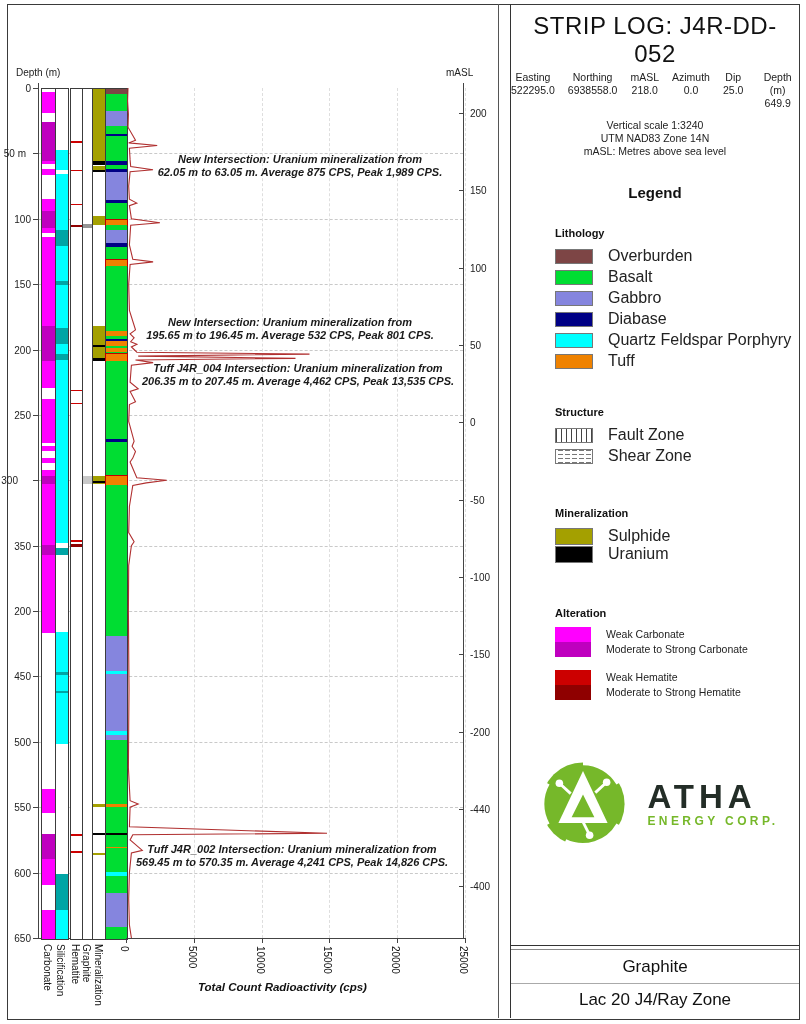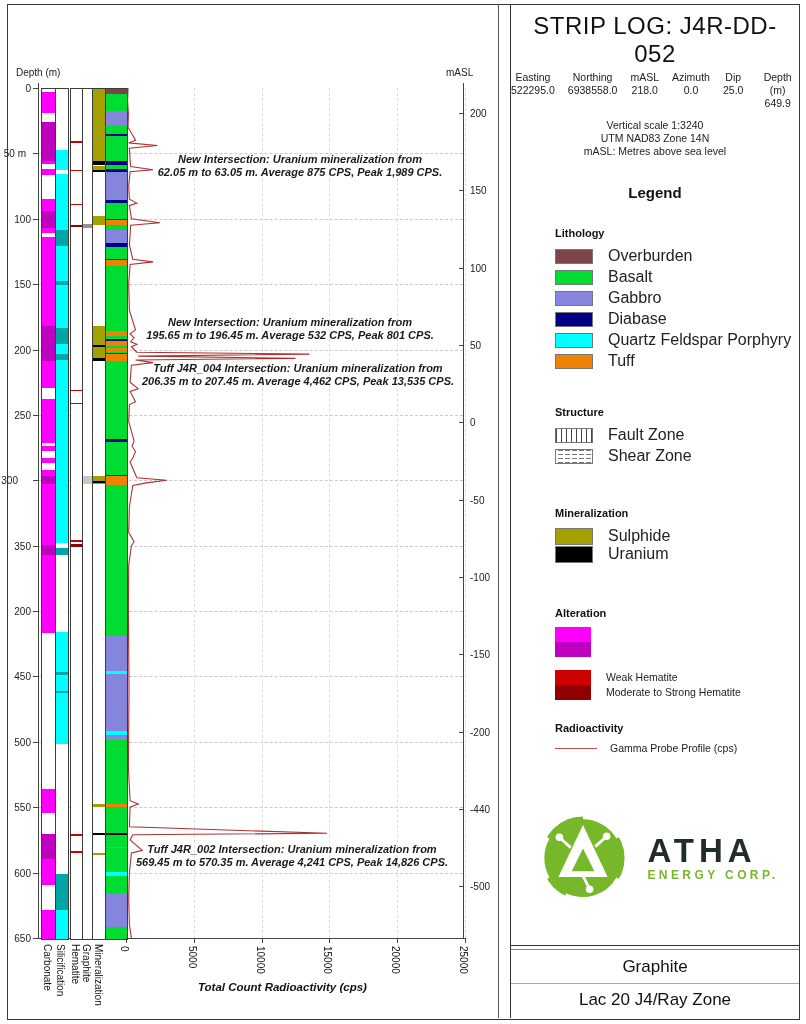--- a/index.html
+++ b/index.html
@@ -253,21 +253,21 @@
         <div class="tick-label" style="left: 470px; top: 495px;">-50</div>
         <div class="axis-line" style="left: 459px; top: 577px; width: 5px; height: 1px;"></div>
         <div class="tick-label" style="left: 470px; top: 572px;">-100</div>
         <div class="axis-line" style="left: 459px; top: 654px; width: 5px; height: 1px;"></div>
         <div class="tick-label" style="left: 470px; top: 649px;">-150</div>
         <div class="axis-line" style="left: 459px; top: 732px; width: 5px; height: 1px;"></div>
         <div class="tick-label" style="left: 470px; top: 727px;">-200</div>
         <div class="axis-line" style="left: 459px; top: 809px; width: 5px; height: 1px;"></div>
         <div class="tick-label" style="left: 470px; top: 804px;">-440</div>
         <div class="axis-line" style="left: 459px; top: 886px; width: 5px; height: 1px;"></div>
-        <div class="tick-label" style="left: 470px; top: 881px;">-500</div>
+        <div class="tick-label" style="left: 470px; top: 881px;">-400</div>
         <div class="axis-line" style="left: 126px; top: 938px; width: 1px; height: 5px;"></div>
         <div class="vlabel" style="left: 130px; top: 946px;">0</div>
         <div class="axis-line" style="left: 193.8px; top: 938px; width: 1px; height: 5px;"></div>
         <div class="vlabel" style="left: 197.8px; top: 946px;">5000</div>
         <div class="axis-line" style="left: 261.6px; top: 938px; width: 1px; height: 5px;"></div>
         <div class="vlabel" style="left: 265.6px; top: 946px;">10000</div>
         <div class="axis-line" style="left: 329.4px; top: 938px; width: 1px; height: 5px;"></div>
         <div class="vlabel" style="left: 333.4px; top: 946px;">15000</div>
         <div class="axis-line" style="left: 397.2px; top: 938px; width: 1px; height: 5px;"></div>
         <div class="vlabel" style="left: 401.2px; top: 946px;">20000</div>
@@ -396,41 +396,38 @@
     </div>
 
     <div class="lsec" style="margin-top:44px;">
       <div class="lsec-h">Alteration</div>
       <div id="leg-alt">
           <div class="alt-group">
             <div class="alt-swatch">
               <div style="background: rgb(255, 0, 255);"></div>
               <div style="background: rgb(191, 0, 191);"></div>
             </div>
+            <div class="alt-labels">
+              <div>Weak Carbonate</div>
+              <div>Moderate to Strong Carbonate</div>
+            </div>
           </div>
           <div class="alt-group">
             <div class="alt-swatch">
               <div style="background: rgb(204, 0, 0);"></div>
               <div style="background: rgb(143, 0, 0);"></div>
             </div>
             <div class="alt-labels">
               <div>Weak Hematite</div>
               <div>Moderate to Strong Hematite</div>
             </div>
           </div>
         </div>
     </div>
 
-    <div class="lsec" style="margin-top:22px;">
-      <div class="lsec-h">Radioactivity</div>
-      <div class="radio-item">
-        <div class="radio-line"></div>
-        <div class="lab">Gamma Probe Profile (cps)</div>
-      </div>
-    </div>
 
     <div id="logo">
       <svg width="104" height="104" viewBox="0 0 110 110">
         <g fill="none">
           <circle cx="55" cy="55" r="44" fill="#76b82a"></circle>
           <path d="M 55 11 A 44 44 0 0 1 93 33" stroke="#ffffff" stroke-width="6"></path>
           <path d="M 93 77 A 44 44 0 0 1 36 95" stroke="#ffffff" stroke-width="6"></path>
           <path d="M 17 77 A 44 44 0 0 1 17 33" stroke="#ffffff" stroke-width="6"></path>
           <path d="M 55 20 L 29 75 L 81 75 Z" fill="#ffffff"></path>
           <path d="M 55 45 L 43 69 L 67 69 Z" fill="#76b82a"></path>

